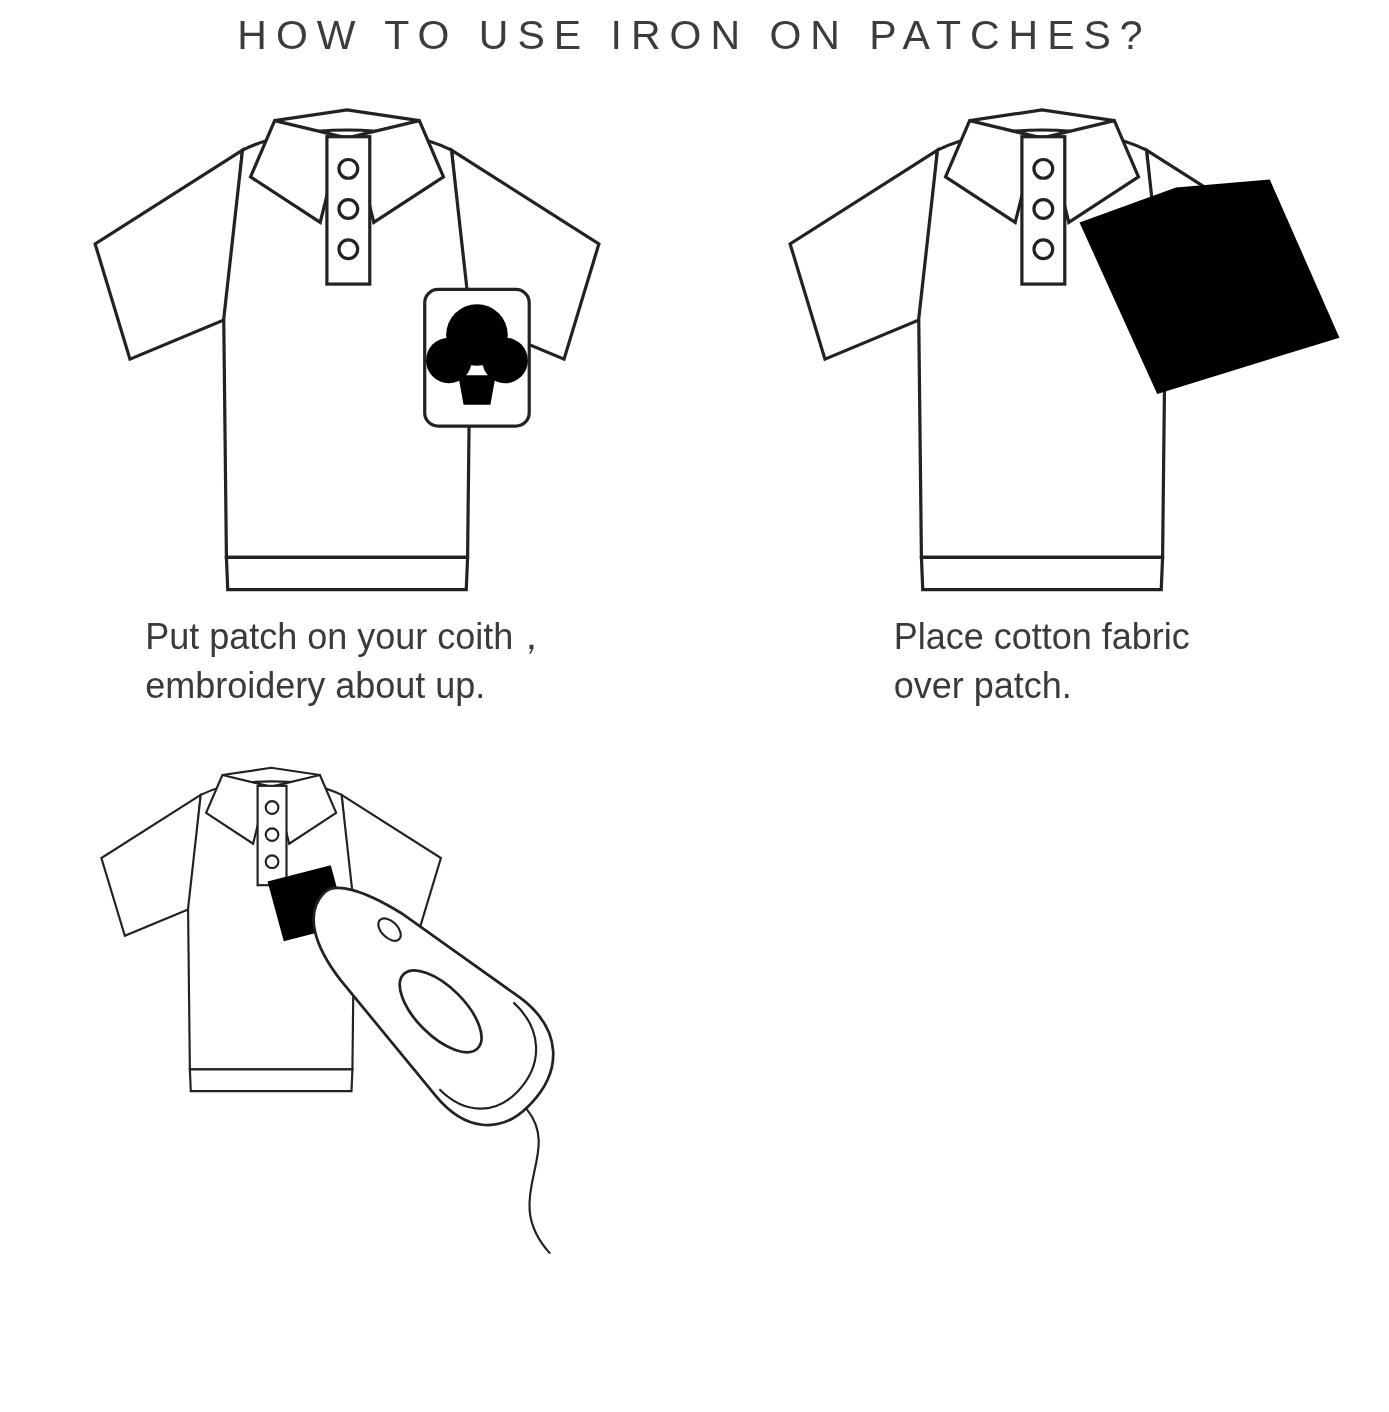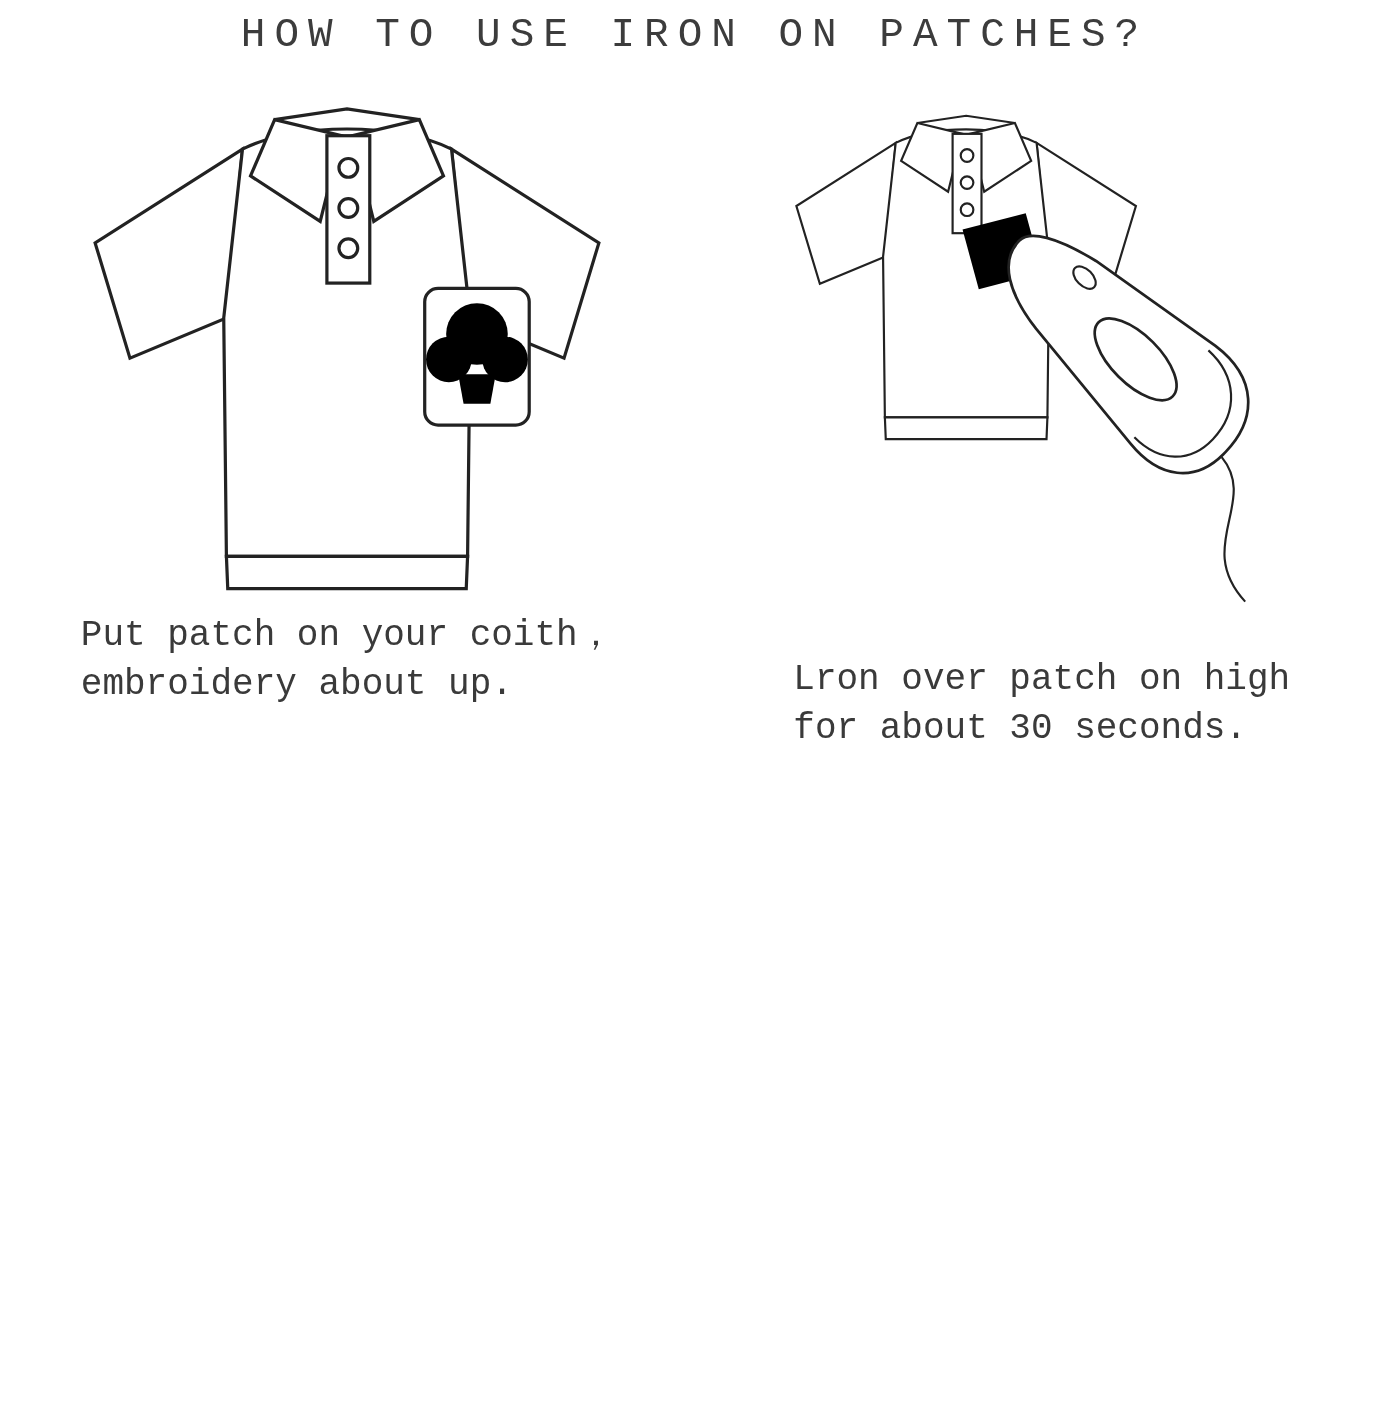--- a/index.html
+++ b/index.html
@@ -1,21 +1,21 @@
 <!DOCTYPE html>
 <html><head>
 <meta charset="utf-8">
 <style>
   html, body { margin: 0; padding: 0; background: #ffffff; }
   .page {
     position: relative;
     width: 1389px;
     height: 1412px;
     background: #ffffff;
-    font-family: Liberation Mono, monospace;
+    font-family: Liberation Sans, sans-serif;
     color: #3a3a3a;
     overflow: hidden;
   }
   .title {
     margin: 0;
     padding-top: 12px;
     text-align: center;
     font-size: 41px;
     font-weight: 400;
     letter-spacing: 9px;
@@ -96,33 +96,41 @@
           <circle cx="348" cy="225" r="17" fill="#000"></circle>
           <polygon points="313,236 341,236 337,258 317,258" fill="#000"></polygon>
         </g>
       </svg>
       <div class="caption">
         <div>Put patch on your coith，</div>
         <div>embroidery about up.</div>
       </div>
     </div>
 
+    <div class="step row-top">
+      <svg class="illustration" viewBox="0 0 460 412">
+        <use href="#polo-shirt"></use>
+        <g>
+          <polygon points="258,122 330,96 400,90 452,208 316,250" fill="#000"></polygon>
+        </g>
+      </svg>
+      <div class="caption">
+        <div>Place cotton fabric</div>
+        <div>over patch.</div>
+      </div>
+    </div>
 
     <div class="step row-bottom">
       <svg class="illustration" viewBox="0 0 640 660">
         <use href="#polo-shirt" transform="translate(6,26)"></use>
         <g>
           <polygon points="232,190 302,172 320,238 250,256" fill="#000"></polygon>
         </g>
         <g>
           <path d="M519,442 C560,492 488,540 545,602" fill="none" stroke="#222" stroke-width="2.4"></path>
         </g>
         <use href="#iron" transform="translate(295,205) rotate(45) translate(-6,-86)"></use>
       </svg>
-      <div class="caption">
-        <div>Lron over patch on high</div>
-        <div>for about 30 seconds.</div>
-      </div>
     </div>
 
 
   </div>
 </div>
 
 </body></html>

